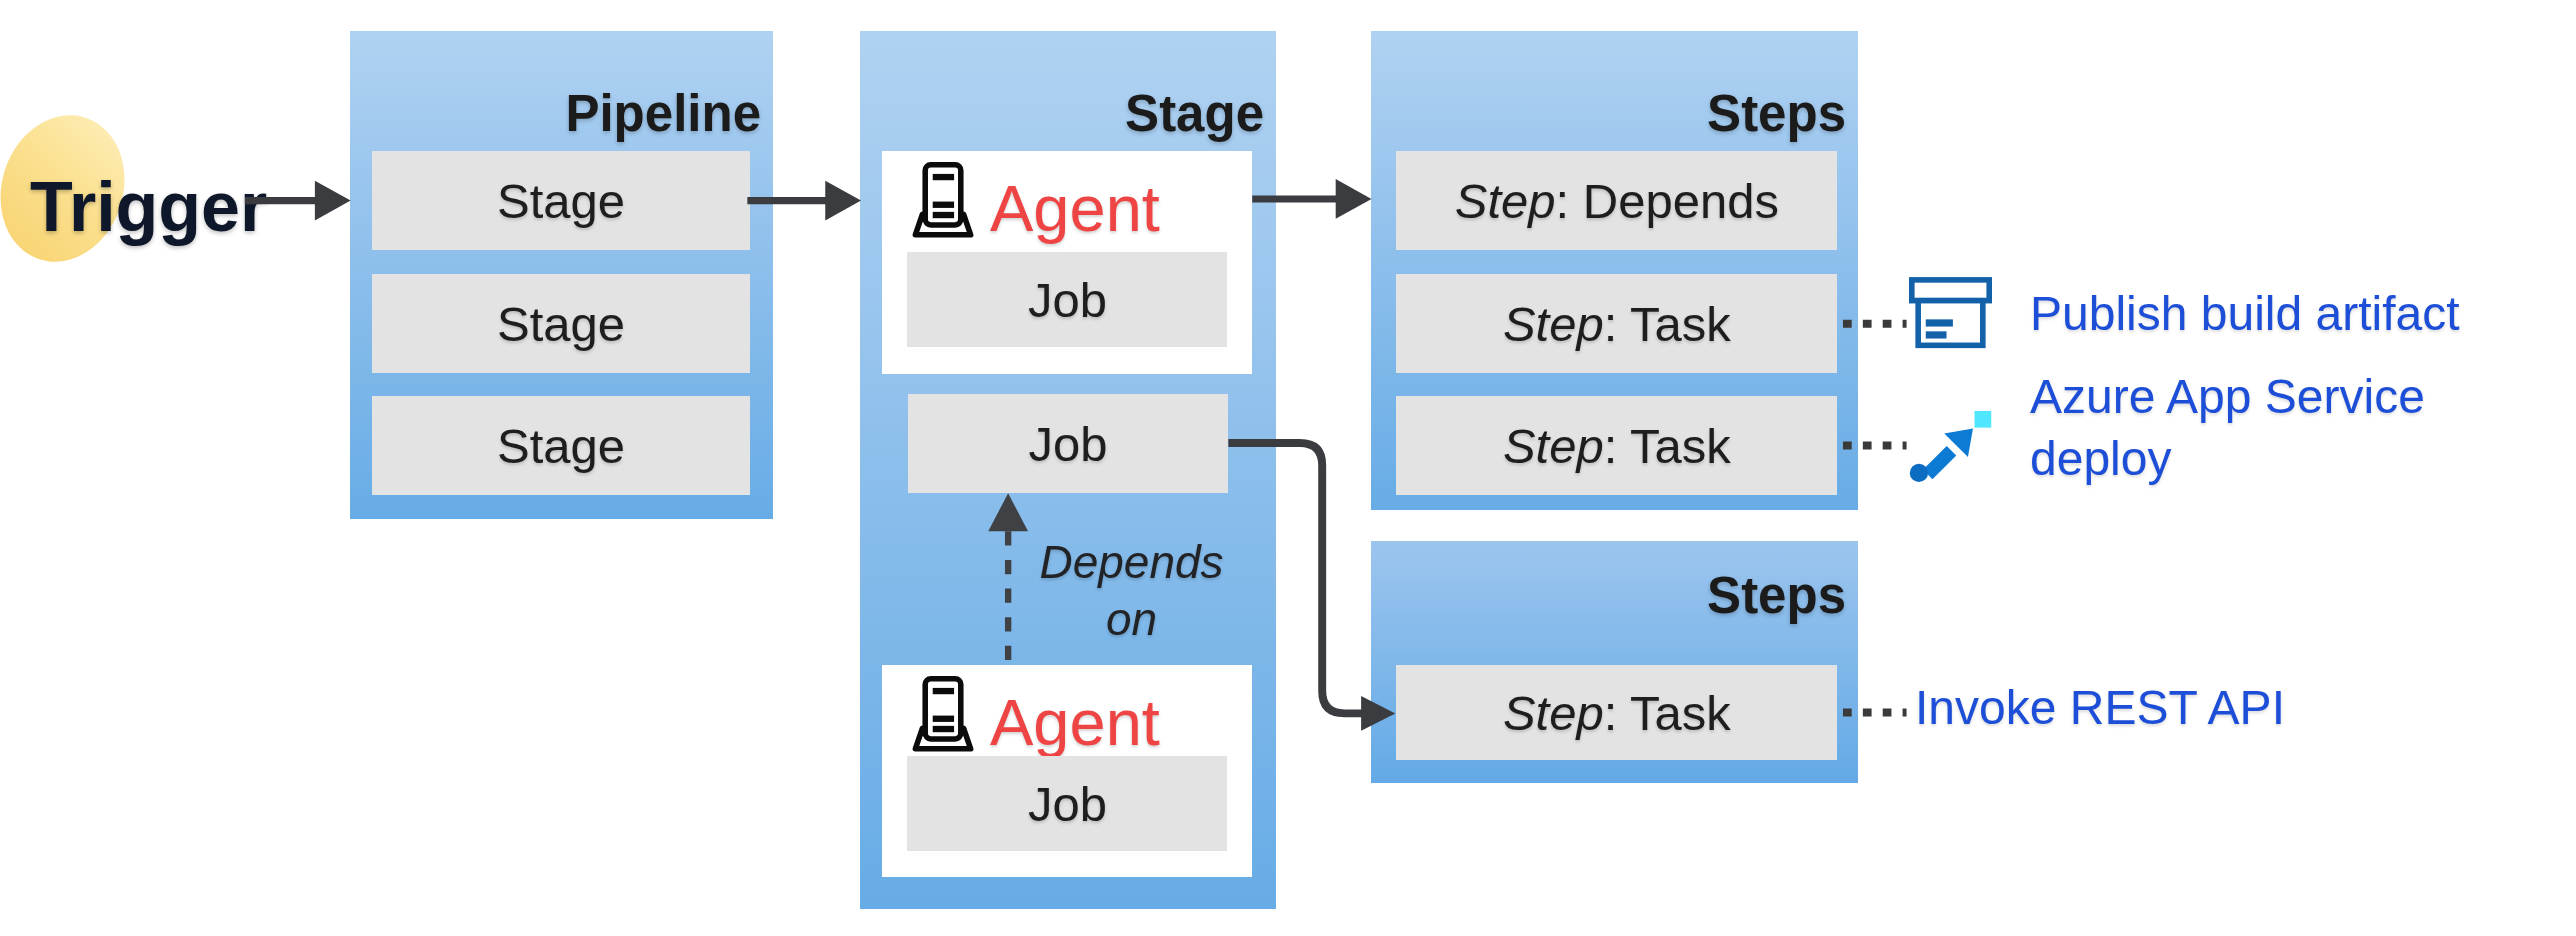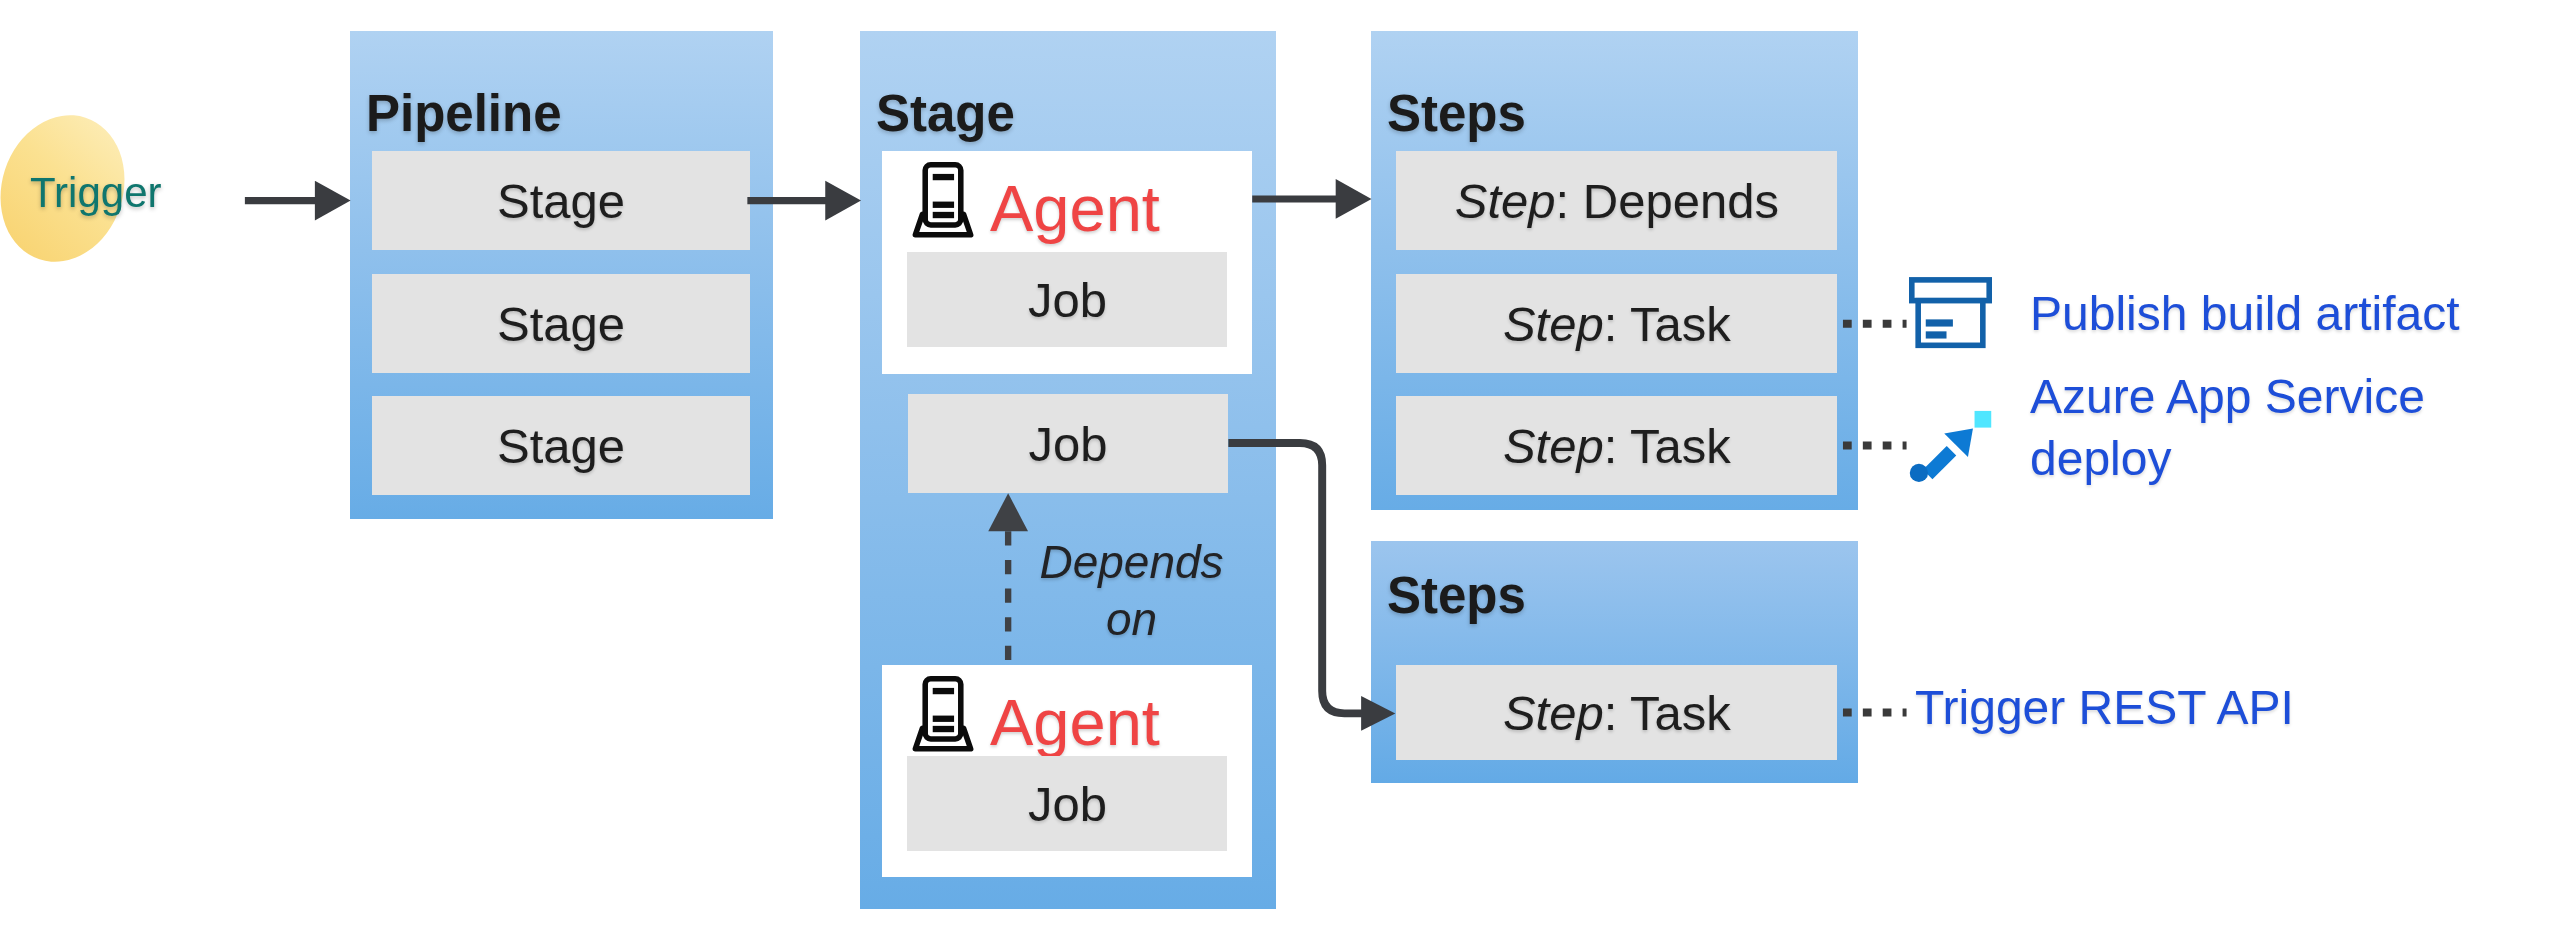--- a/index.html
+++ b/index.html
@@ -4,41 +4,40 @@
 <style>
   html,body{margin:0;padding:0;background:#ffffff;}
   #canvas{
     position:relative;width:2576px;height:937px;background:#ffffff;overflow:hidden;
     font-family:"Liberation Sans",sans-serif;color:#1e1e1e;
   }
   
   .bluebox{position:absolute;background:linear-gradient(180deg,#b0d2f2 0%,#8fc0ec 45%,#67ace6 100%);}
   .bluebox.short{background:linear-gradient(180deg,#9cc5ee 0%,#63aae6 100%);}
   .box-title{
-    position:absolute;left:0;right:12px;text-align:left;
+    position:absolute;left:0;right:12px;text-align:right;
     font-size:51px;font-weight:700;color:#1b1b1b;line-height:1;
     text-shadow:0 2.4px 4px rgba(0,0,0,0.22);
-    margin-left:16px;
   }
   .gray-row{
     position:absolute;background:#e3e3e3;
     display:flex;align-items:center;justify-content:center;
     font-size:49px;color:#1e1e1e;text-shadow:0 2.4px 3.2px rgba(0,0,0,0.18);
   }
   .white-card{position:absolute;background:#ffffff;}
   .it{font-style:italic;}
   .agent-label{position:absolute;font-size:65px;color:#ef4444;line-height:1;text-shadow:0 2.4px 3.2px rgba(0,0,0,0.18);}
   .agent-icon{position:absolute;}
   .trigger-blob{
     position:absolute;left:1.6px;top:114px;width:121px;height:149px;border-radius:50%;
     background:linear-gradient(205deg,#fdeebb 0%,#fbe191 45%,#f8d26e 100%);
     transform:rotate(18deg);
   }
   .trigger-label{
-    position:absolute;left:30px;top:172px;font-size:42px;font-weight:400;color:#0f766e;line-height:1;
+    position:absolute;left:30px;top:172px;font-size:70px;font-weight:700;color:#0f172a;line-height:1;
     text-shadow:0 2.4px 4px rgba(0,0,0,0.25);
   }
   .depends{
     position:absolute;left:1034px;top:534px;width:195px;
     font-size:46px;font-style:italic;color:#222326;line-height:57px;
     text-shadow:0 1.6px 3.2px rgba(0,0,0,0.18);
     text-align:center;
   }
   .annotation{
     position:absolute;font-size:48px;color:#1d4ed8;line-height:62px;
@@ -142,21 +141,21 @@
 
   <svg class="icon-abs" style="left:1907px;top:402px;" width="89" height="83" viewBox="0 0 112 104">
     <rect x="85" y="11" width="21" height="21" fill="#50e6ff"></rect>
     <line x1="26" y1="91" x2="56" y2="61" stroke="#0d7ad4" stroke-width="17"></line>
     <polygon points="83,33 76.7,69.1 46.9,39.3" fill="#0d7ad4"></polygon>
     <circle cx="15" cy="89" r="11.5" fill="#0b6cc2"></circle>
   </svg>
 
   <div class="annotation" id="ann-publish">Publish build artifact</div>
   <div class="annotation" id="ann-deploy">Azure App Service deploy</div>
-  <div class="annotation" id="ann-invoke">Trigger REST API</div>
+  <div class="annotation" id="ann-invoke">Invoke REST API</div>
 
   <svg id="connectors" width="2576" height="937" viewBox="0 0 3240 1178">
 
     <g>
       <line x1="308" y1="252" x2="398" y2="252" stroke="#3a3c40" stroke-width="9"></line>
       <polygon points="396,227 441,252 396,277" fill="#3a3c40"></polygon>
     </g>
 
     <g>
       <line x1="940" y1="252" x2="1040" y2="252" stroke="#3a3c40" stroke-width="9"></line>

